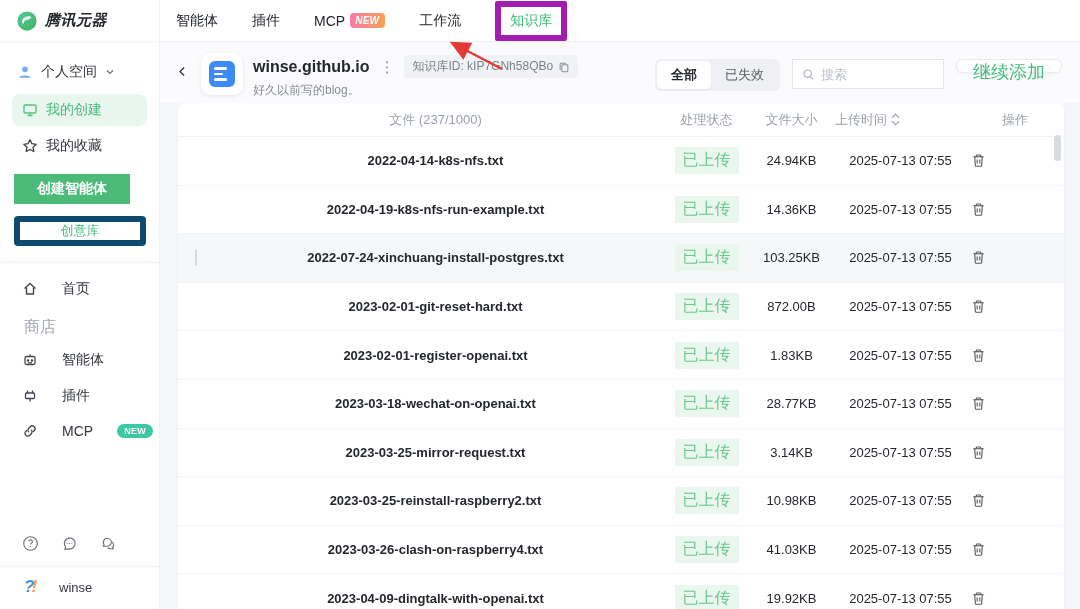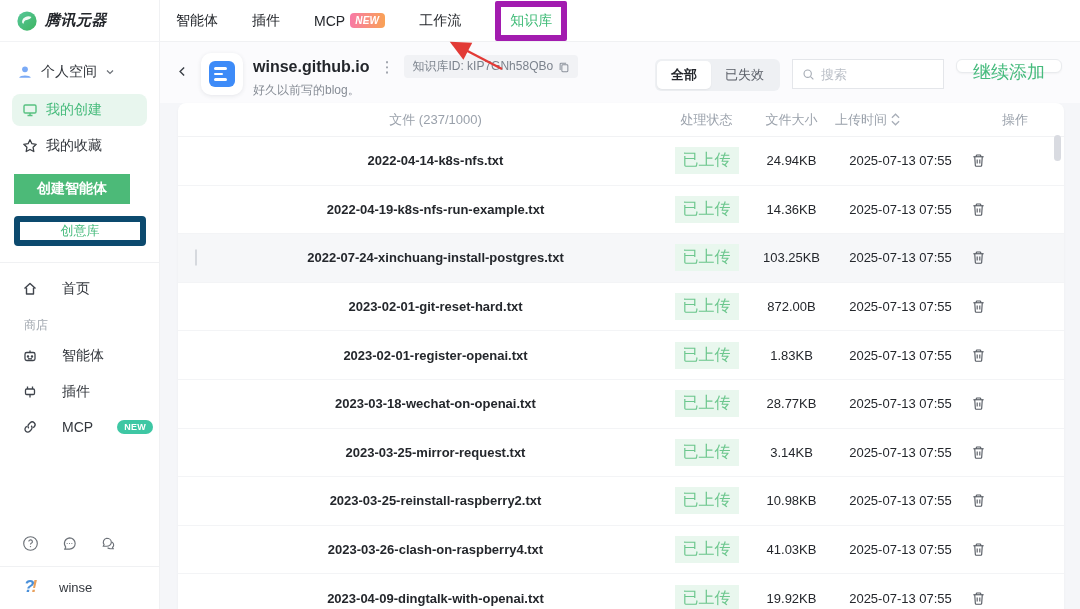--- a/index.html
+++ b/index.html
@@ -10,21 +10,21 @@
   
   .sidebar { width:160px; min-width:160px; background:#fff; border-right:1px solid #f0f1f3; display:flex; flex-direction:column; position:relative; }
   .logo-row { height:42px; display:flex; align-items:center; gap:7px; padding-left:16px; border-bottom:1px solid #f2f3f5; }
   .logo-text { font-size:15px; font-weight:800; font-style:italic; color:#23262b; letter-spacing:.5px; }
   .workspace { display:flex; align-items:center; gap:7px; padding:0 16px; margin-top:18px; height:24px; font-size:14px; color:#33373d; cursor:pointer; }
   .side-item { display:flex; align-items:center; gap:8px; margin:2px 12px; padding:7px 10px; border-radius:8px; font-size:14px; color:#33373d; cursor:pointer; }
   .side-item.active { background:#e8f6ee; color:#47bb7c; }
   .btn-create { display:block; margin:10px 14px 0; height:30px; width:116px; background:#4cba78; border:none; border-radius:0; color:#fff; font-size:14px; font-weight:700; cursor:pointer; font-family:inherit; }
   .btn-idea { display:block; margin:12px 14px 0; height:30px; width:132px; background:#fff; border:6px solid #0c4a6e; border-radius:4px; color:#47bb7c; font-size:13px; cursor:pointer; font-family:inherit; }
   .side-divider { border-top:1px solid #f0f1f3; margin:16px 0 8px; }
-  .store-label { font-size:12px; color:#a2a8b0; padding:10px 16px 4px 24px; }
+  .store-label { font-size:16px; color:#a2a8b0; padding:10px 16px 4px 24px; }
   .side-link { display:flex; align-items:center; gap:24px; padding:9px 16px 9px 22px; font-size:14px; color:#33373d; cursor:pointer; }
   .badge-new-teal { background:#3ec7a4; color:#fff; font-size:9px; font-weight:700; padding:2px 7px; border-radius:9px; letter-spacing:.3px; }
   .side-bottom { position:absolute; bottom:0; left:0; width:159px; background:#fff; }
   .help-row { display:flex; align-items:center; gap:22px; padding:12px 0 14px 22px; }
   .help-row .ic { cursor:pointer; display:flex; }
   .user-row { border-top:1px solid #f0f1f3; display:flex; align-items:center; gap:9px; padding:10px 0 12px 24px; cursor:pointer; }
   .avatar-qm { font-weight:800; font-style:italic; font-size:17px; position:relative; width:26px; }
   .avatar-qm .q { color:#4a90d9; }
   .avatar-qm .e { color:#e8a05c; margin-left:-3px; }
   .user-name { font-size:13px; color:#33373d; }

